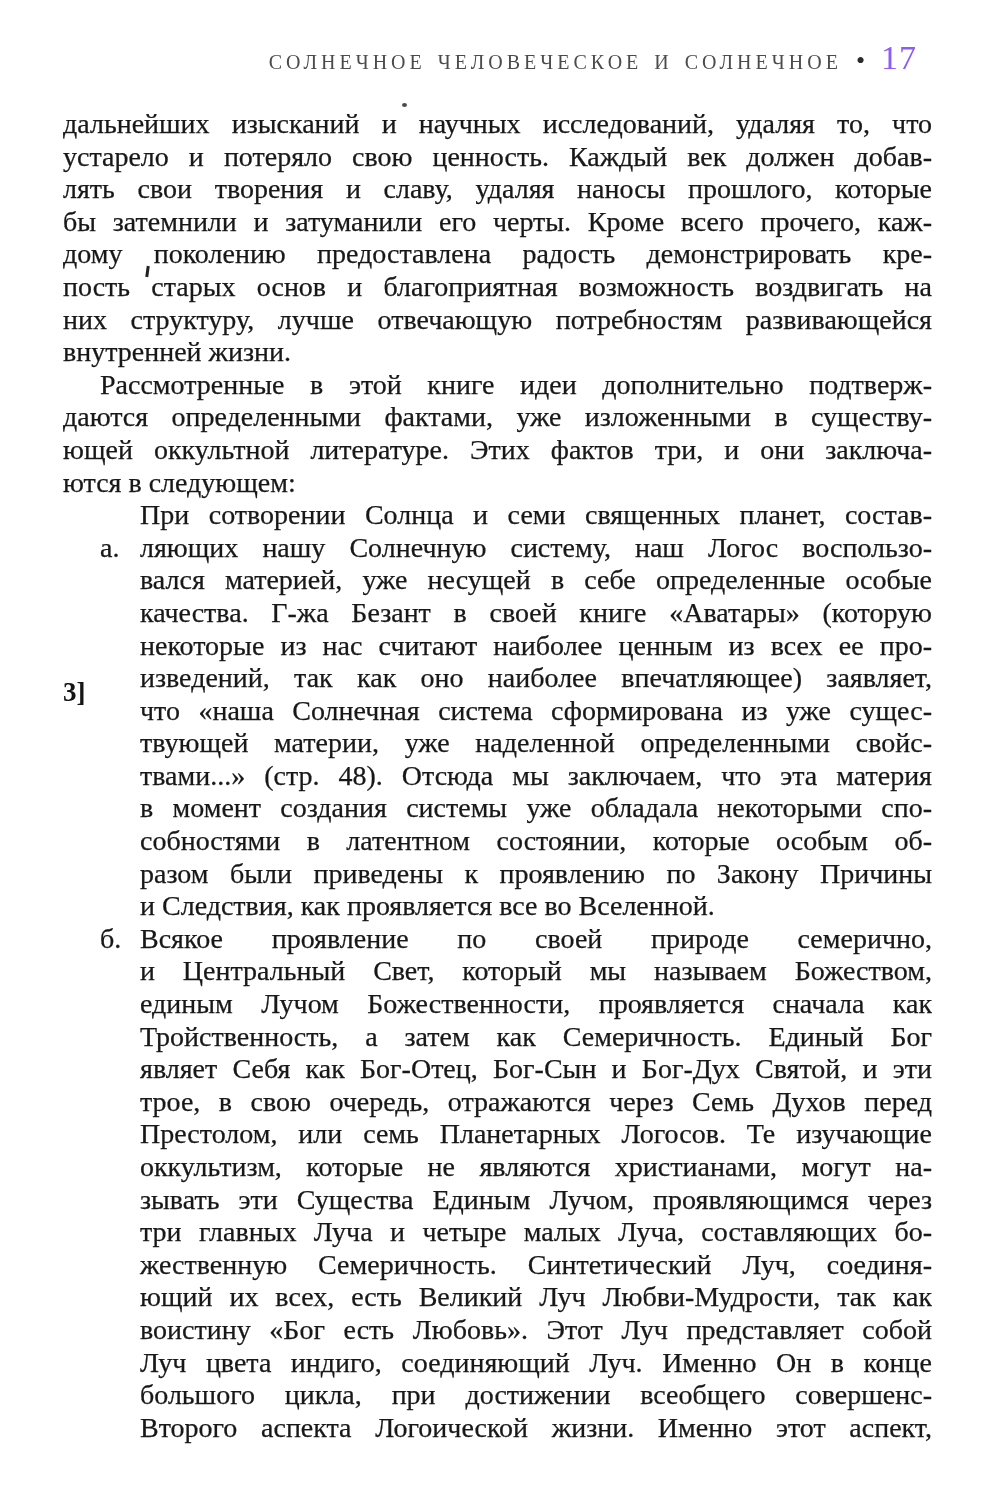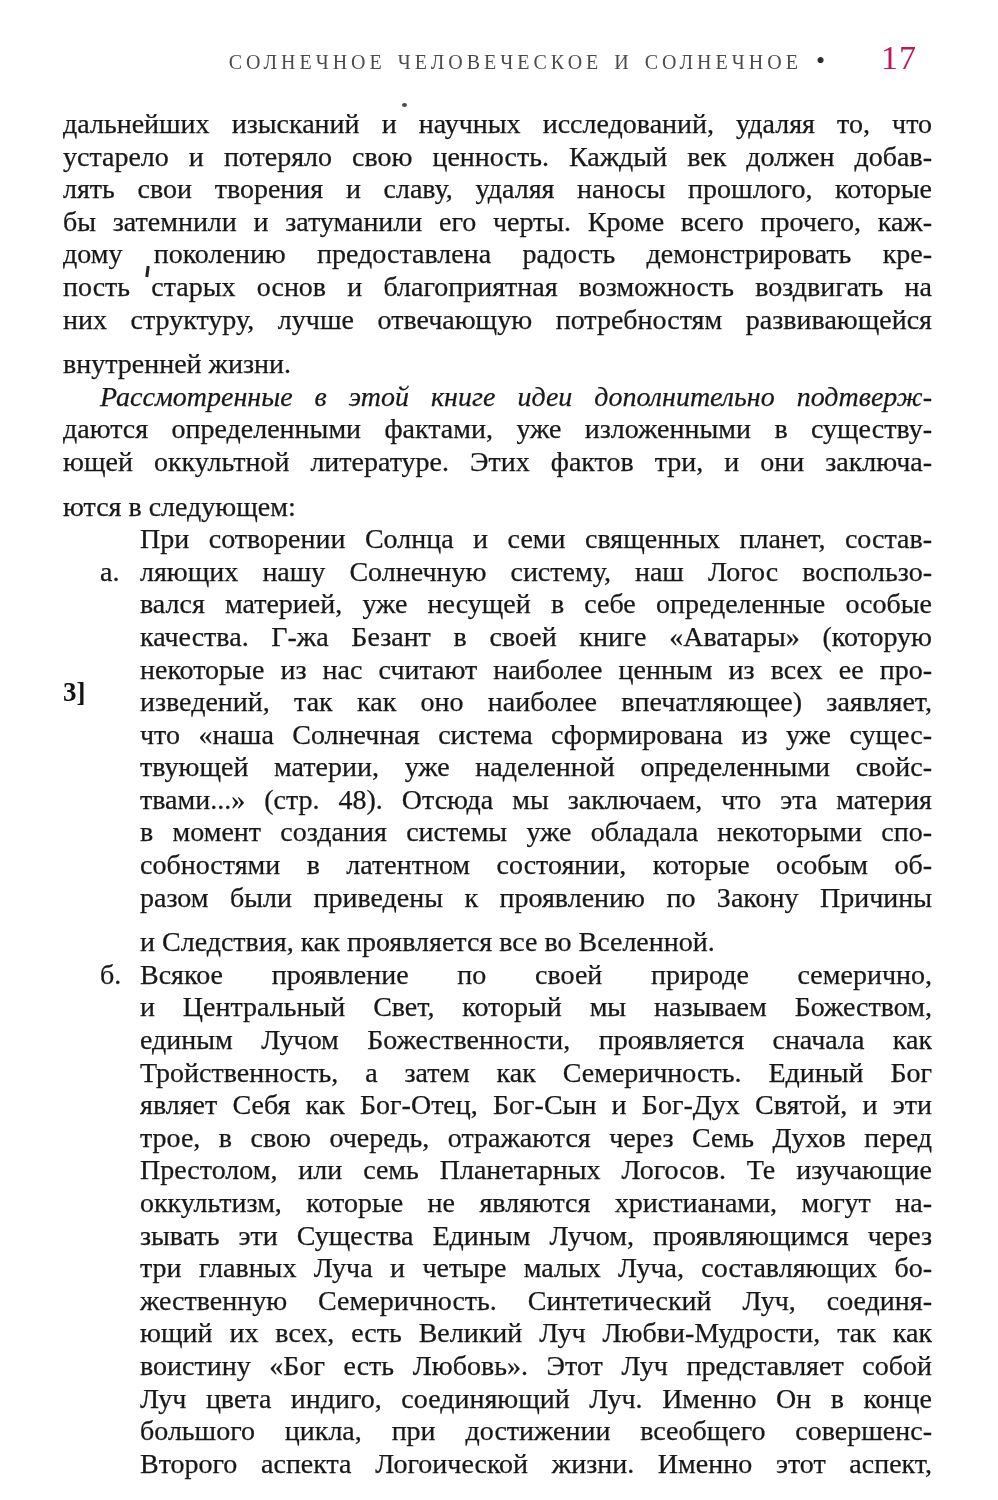--- a/index.html
+++ b/index.html
@@ -32,44 +32,43 @@
   }
   .header-bullet {
     font-size: 26px;
     color: #2c2c2c;
     margin-left: 14px;
     margin-right: 16px;
     letter-spacing: 0;
   }
   .header-pagenum {
     font-size: 34px;
-    color: #be185d;
+    color: #8b5cf6;
     letter-spacing: 1px;
-    margin-left: 40px;
   }
 
   
   .body {
     position: absolute;
     top: 108px;
     left: 63px;
     width: 869px;
     font-size: 28px;
     line-height: 32.6px;
     -webkit-text-stroke: 0.25px #181818;
   }
   .line {
     text-align: justify;
     text-align-last: justify;
     text-justify: inter-word;
     height: 32.6px;
     overflow: hidden;
   }
-  .line.short { text-align-last: left; margin-top: 12px; }
-  .line.indent { text-indent: 37px; font-style: italic; }
+  .line.short { text-align-last: left; }
+  .line.indent { text-indent: 37px; }
   .line.item { padding-left: 77px; position: relative; }
   .item-label { position: absolute; left: 37px; top: 0; }
 
   
   .margin-marker {
     position: absolute;
     top: 676px;
     left: 63px;
     font-size: 27px;
     font-weight: 700;

